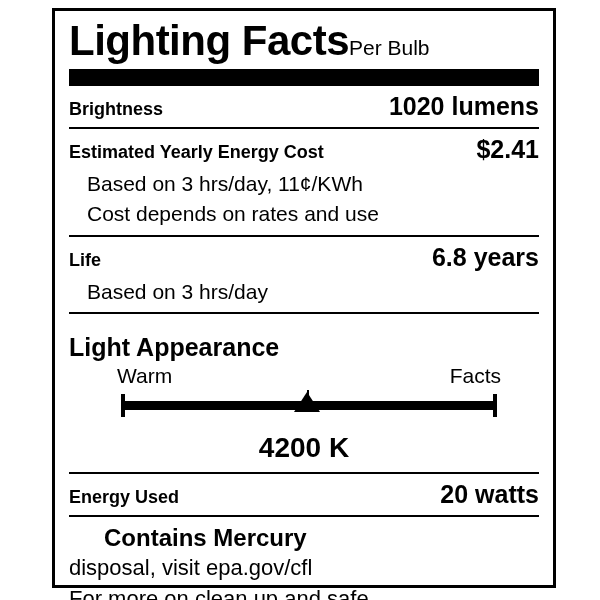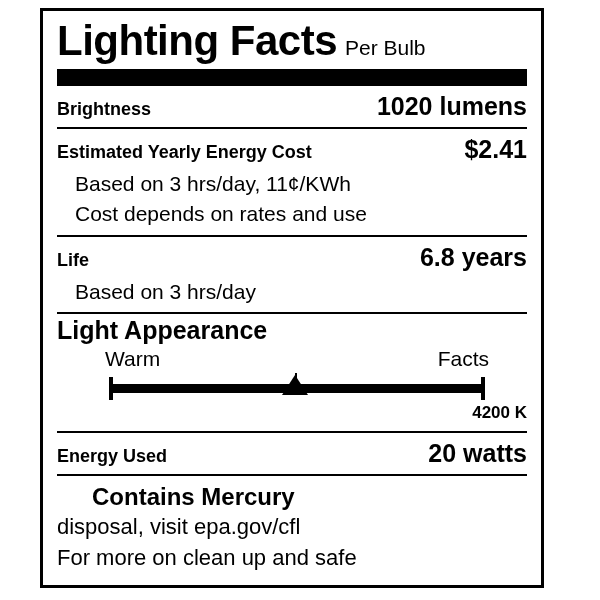--- a/index.html
+++ b/index.html
@@ -9,21 +9,21 @@
   }
   body {
     width: 600px;
     height: 600px;
     font-family: "Liberation Sans", sans-serif;
     color: #000000;
     overflow: hidden;
   }
   .label-card {
     position: absolute;
-    left: 40px;
+    left: 52px;
     top: 8px;
     width: 504px;
     height: 580px;
     border: 3px solid #000000;
     box-sizing: border-box;
     background: #ffffff;
     padding: 0 14px;
   }
   .title-row {
     display: flex;
@@ -31,21 +31,20 @@
     padding-top: 8px;
   }
   .title-main {
     font-size: 42px;
     font-weight: bold;
     letter-spacing: -0.5px;
     line-height: 1.05;
   }
   .title-sub {
     font-size: 21px;
-    margin-left: 8px;
     font-weight: normal;
   }
   .black-bar {
     height: 17px;
     background: #000000;
     margin-top: 6px;
   }
   .rule {
     height: 2px;
     background: #000000;
@@ -71,21 +70,21 @@
     font-size: 21px;
     padding: 1px 0 3px 18px;
     line-height: 1.25;
   }
   .section-pad-bottom {
     padding-bottom: 7px;
   }
   .appearance-head {
     font-size: 25px;
     font-weight: bold;
-    padding: 2px 0 2px 0;
+    padding: 19px 0 2px 0;
   }
   .scale-labels {
     display: flex;
     justify-content: space-between;
     font-size: 21px;
     padding: 0 38px 2px 48px;
   }
   .scale-bar-wrap {
     position: relative;
     height: 26px;
@@ -120,24 +119,25 @@
   }
   .scale-tick {
     position: absolute;
     top: 0px;
     left: calc(46% + 13px);
     width: 2px;
     height: 12px;
     background: #000000;
   }
   .kelvin {
-    text-align: right;
-    font-size: 17px;
+    text-align: center;
+    font-size: 28px;
     font-weight: bold;
     padding: 4px 0 8px 0;
+    margin-top: 12px;
   }
   .mercury-head {
     font-size: 24px;
     font-weight: bold;
     padding: 7px 0 2px 0;
     margin-left: 35px;
   }
   .mercury-text {
     font-size: 22px;
     line-height: 1.25;

